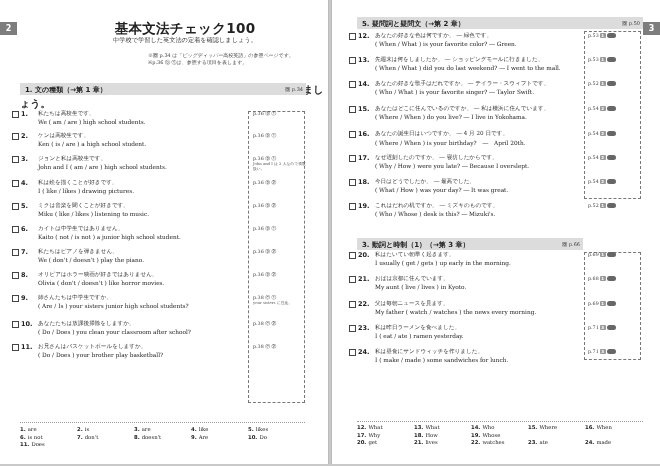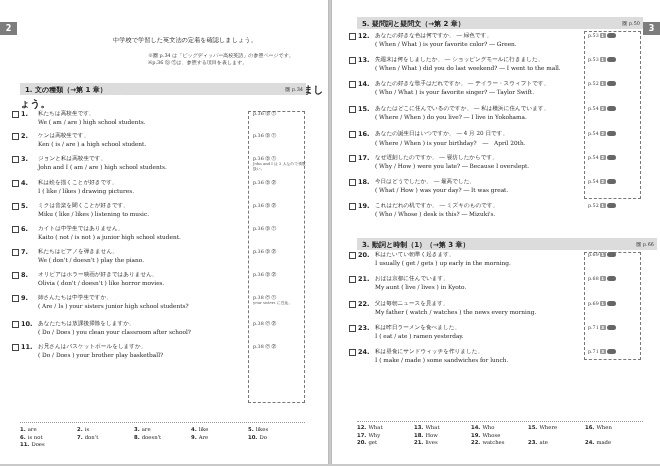--- a/index.html
+++ b/index.html
@@ -41,20 +41,21 @@
   .answers .a { position: absolute; white-space: nowrap; }
   .answers .a b { font-family: "DejaVu Sans", sans-serif; font-weight: bold; font-size: 5.3px; margin-right: 2px; }
 </style>
 </head>
 <body>
 
 <div class="spread">
 
   <div class="page left">
     <div class="page-num">2</div>
+    <div class="title">基本文法チェック100</div>
     <div class="subtitle">中学校で学習した英文法の定着を確認しましょう。</div>
     <div class="note note1">※圏 p.34 は「ビッグディッパー高校英語」の参照ページです。</div>
     <div class="note note2">※p.36 ⓑ ①は、参照する項目を表します。</div>
     <div class="instruction">日本語の意味に合うように，（　　）内から適切なものを選びましょう。</div>
 
     <div class="section-bar" style="left:20px; top:83px; width:286px;">
       <span class="sec-title">1. 文の種類（→第 1 章）</span>
       <span class="sec-ref">圏 p.34</span>
     </div>
 
@@ -218,21 +219,21 @@
         </div>
         <div class="item" style="left: 17px; top: 202px; width: 300px; height: 20px;">
           <span class="chk"></span>
           <span class="num">19.</span>
           <span class="ja">これはだれの机ですか。 ― ミズキのものです。</span>
           <span class="en">( Who / Whose ) desk is this? ― Mizuki's.</span>
           <span class="ref" style="left: 239px; top: 1px;"><span>p.52</span><span class="badge">1</span><span class="pill"></span></span>
         </div>
       </div>
 
-    <div class="section-bar" style="left:25px; top:238px; width:300px;padding-left:40px;">
+    <div class="section-bar" style="left:25px; top:238px; width:226px;padding-left:40px;">
       <span class="sec-title">3. 動詞と時制（1）（→第 3 章）</span>
       <span class="sec-ref">圏 p.66</span>
     </div>
     <div class="ref-box" style="left:252px; top:252px; width:57px; height:108px;"></div>
     <div id="right-items3">
         <div class="item" style="left: 17px; top: 251px; width: 300px; height: 20px;">
           <span class="chk"></span>
           <span class="num">20.</span>
           <span class="ja">私はたいてい朝早く起きます。</span>
           <span class="en">I usually ( get / gets ) up early in the morning.</span>

